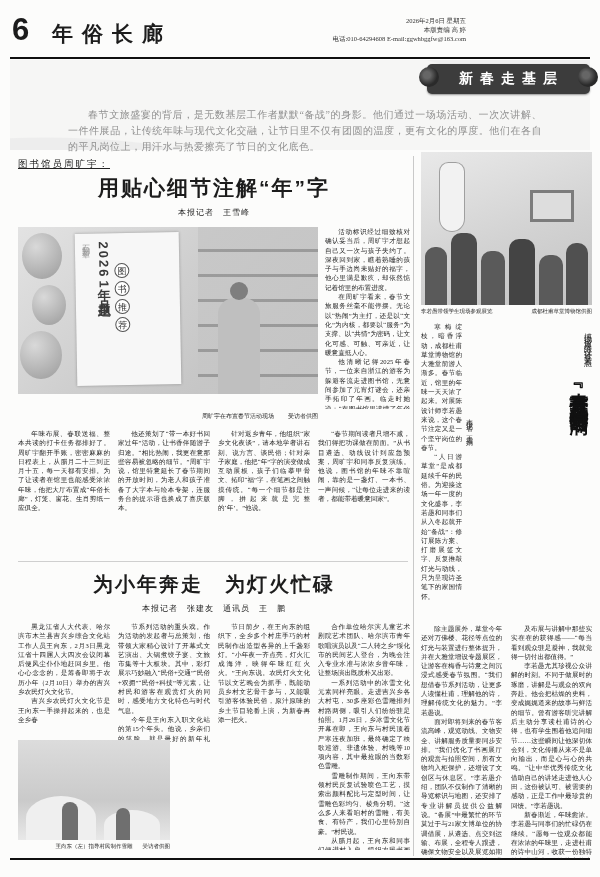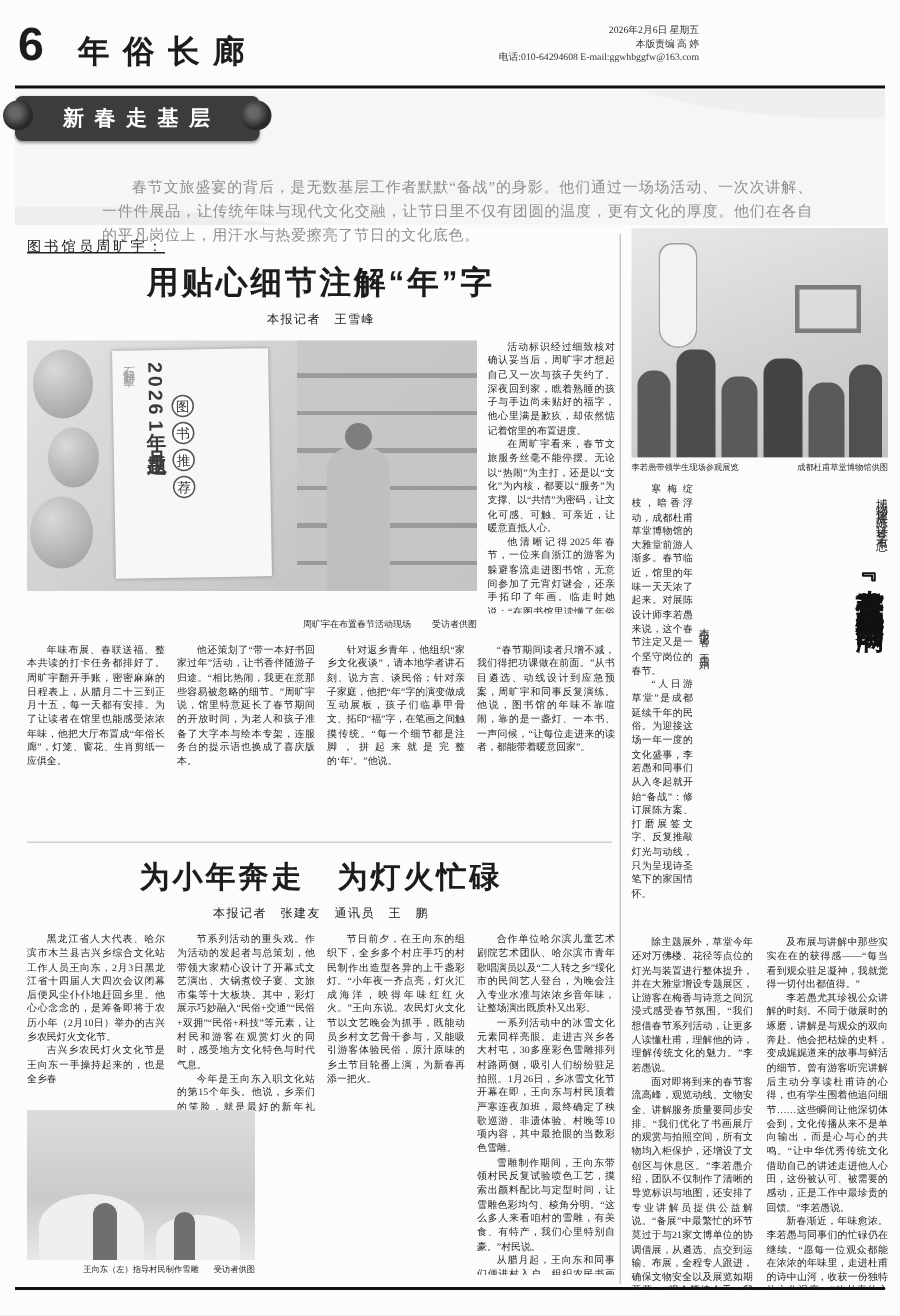--- a/index.html
+++ b/index.html
@@ -16,29 +16,29 @@
   .hdr-info { position:absolute; right:122px; top:6px; width:230px; text-align:right; font-size:6.5px; line-height:9px; color:#333; }
   .masthead { position:absolute; right:0; top:8px; font-size:23px; font-weight:900; font-style:italic; letter-spacing:1px; font-family:"DejaVu Serif",serif; }
   .hdr-rule { position:absolute; top:57px; left:10px; right:10px; height:2px; background:#101010; }
   
   .banner { position:absolute; top:60px; left:10px; right:10px; height:90px;
     background:
       radial-gradient(90% 120% at 6% 130%, #ededed 36%, rgba(0,0,0,0) 37%),
       radial-gradient(70% 120% at 96% -30%, #efefef 42%, rgba(0,0,0,0) 43%),
       #f6f6f5;
   }
-  .ribbon-wrap { position:absolute; top:4px; left:0; right:0; text-align:left; }
+  .ribbon-wrap { position:absolute; top:4px; left:0; right:0; text-align:right; }
   .ribbon { position:relative; display:inline-block; background:#3c3c3c; color:#fff;
     font-size:14px; font-weight:bold; letter-spacing:7px; padding:6px 26px 6px 32px;
     border-radius:5px; font-family:"Liberation Sans",sans-serif;
     box-shadow:0 1px 2px rgba(0,0,0,.4); }
   .orn { position:absolute; top:3px; width:20px; height:20px; border-radius:50%;
     background:radial-gradient(circle at 40% 40%, #666 20%, #2a2a2a 60%); }
   .orn.l { left:-8px; } .orn.r { right:-8px; }
-  .intro { position:absolute; top:58px; left:58px; width:474px; font-size:10px;
+  .intro { position:absolute; top:47px; left:58px; width:474px; font-size:10px;
     line-height:16px; color:#8f8f8f; text-align:justify; text-indent:2em;
     letter-spacing:.5px; }
   
   .vrule { position:absolute; left:413px; top:156px; height:700px; width:1px; background:#c9c9c9; }
   .hrule-mid { position:absolute; left:18px; width:390px; top:561px; height:1px; background:#cfcfcf; }
   .bottom-rule { position:absolute; left:10px; right:10px; top:858px; height:2px; background:#101010; }
   
   .kicker { font-size:9.5px; letter-spacing:2px; color:#222;text-decoration:underline; }
   .headline { text-align:center; font-weight:bold; font-family:"Liberation Sans",sans-serif; letter-spacing:2px; }
   .byline { text-align:center; font-size:8px; color:#222; letter-spacing:1px; }

